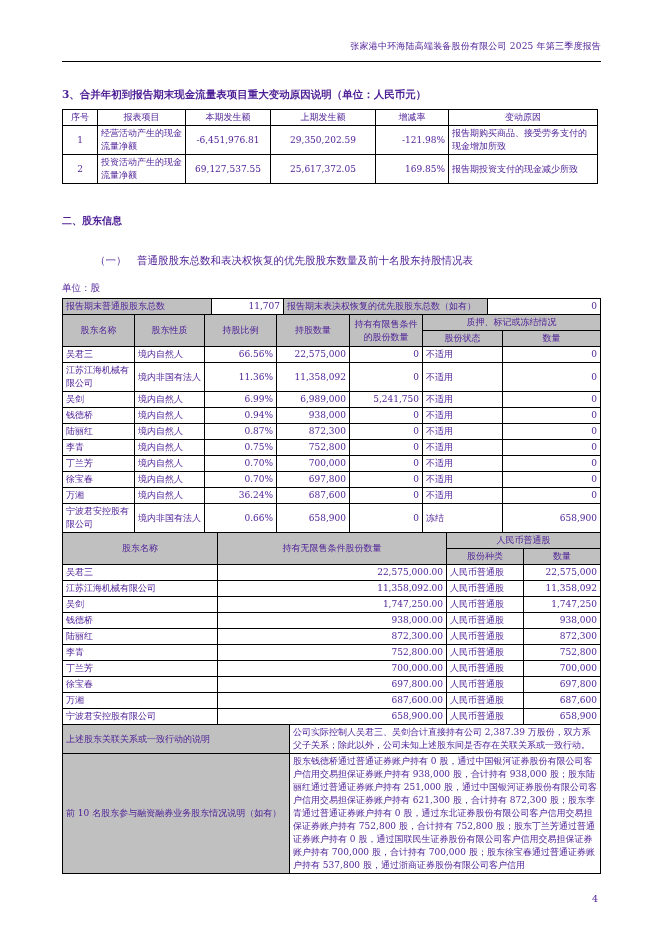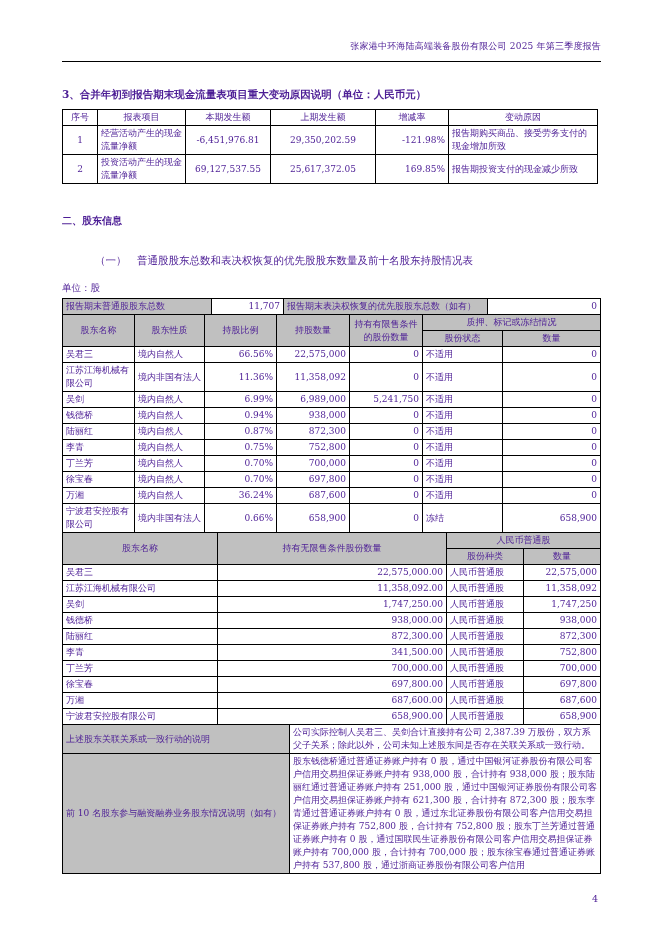--- a/index.html
+++ b/index.html
@@ -254,21 +254,21 @@
         <td class="ar">938,000</td>
       </tr>
       <tr>
         <td class="al">陆丽红</td>
         <td class="ar">872,300.00</td>
         <td class="al">人民币普通股</td>
         <td class="ar">872,300</td>
       </tr>
       <tr>
         <td class="al">李青</td>
-        <td class="ar">341,500.00</td>
+        <td class="ar">752,800.00</td>
         <td class="al">人民币普通股</td>
         <td class="ar">752,800</td>
       </tr>
       <tr>
         <td class="al">丁兰芳</td>
         <td class="ar">700,000.00</td>
         <td class="al">人民币普通股</td>
         <td class="ar">700,000</td>
       </tr>
       <tr>

